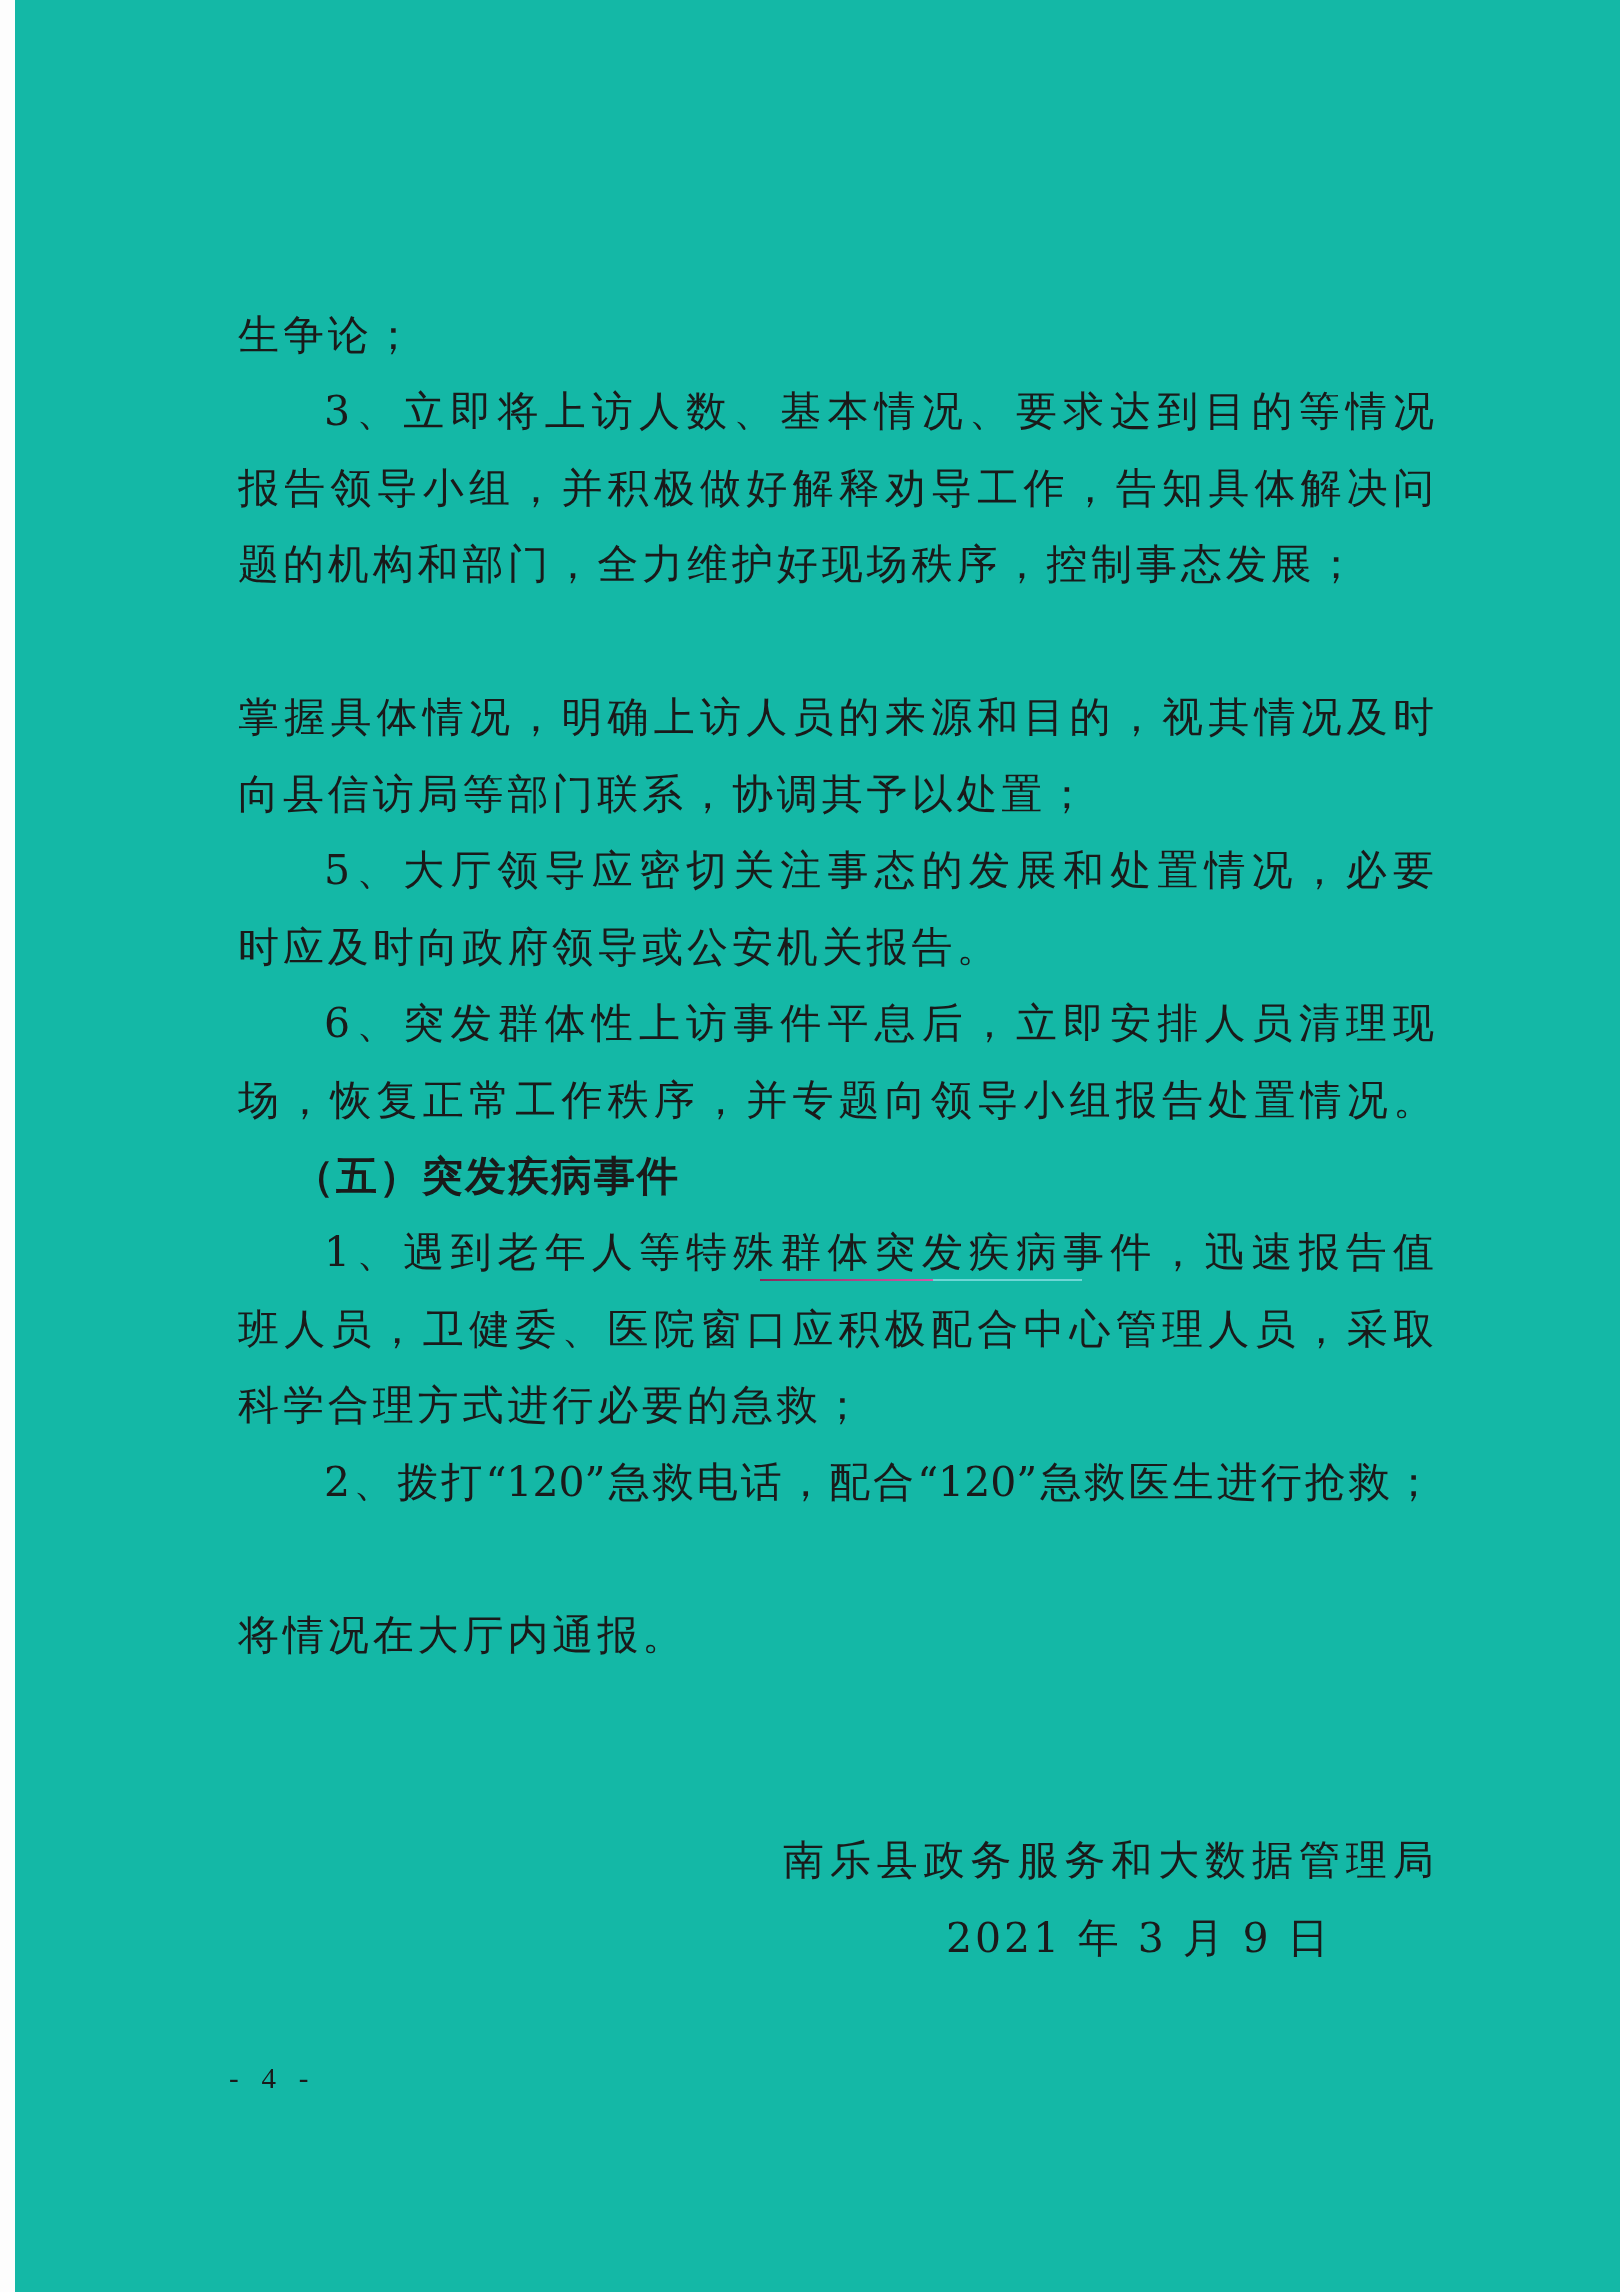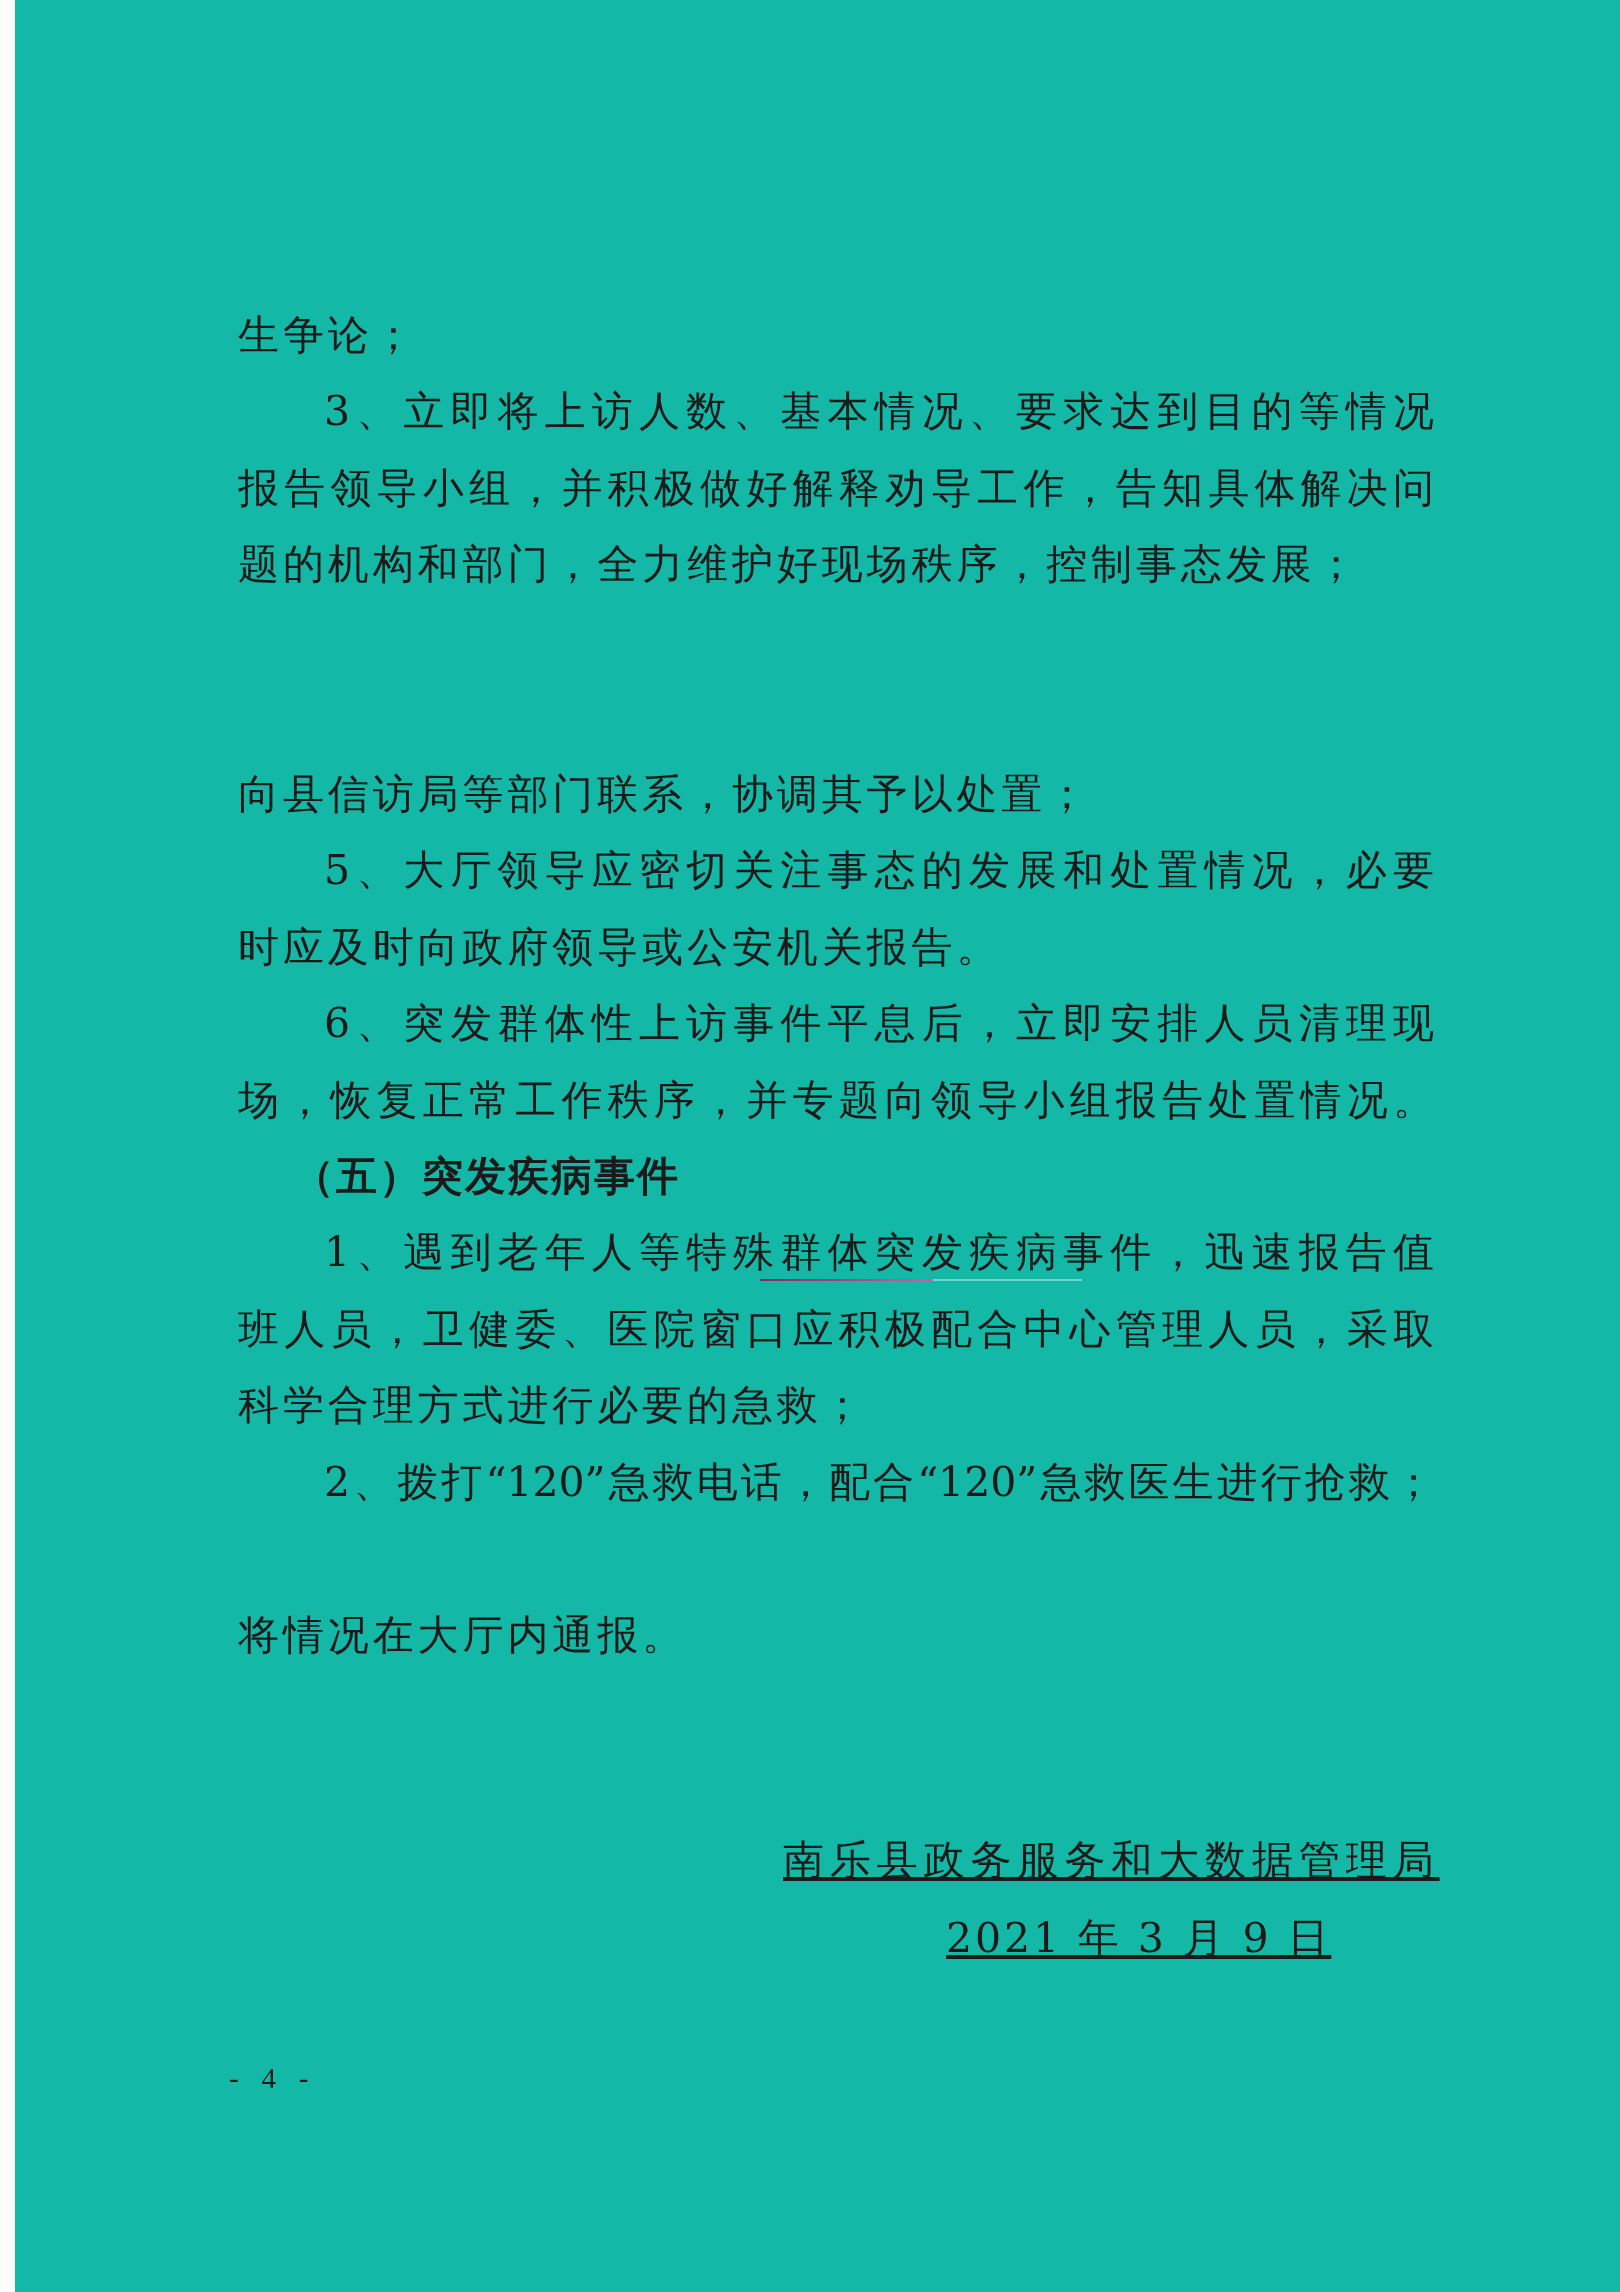--- a/index.html
+++ b/index.html
@@ -22,36 +22,37 @@
     font-family:"DejaVu Sans","Liberation Sans",sans-serif;
     font-weight:bold; letter-spacing:2px;
     text-align-last:left;
   }
   .underline {
     position:absolute; height:2px; top:1279px;
   }
   .ul-a { left:745px; width:173px; background:linear-gradient(90deg,#8a2a5c,#d05aa8); }
   .ul-b { left:918px; width:149px; background:#6fd6d6; }
   .sign {
-    position:absolute; font-size:41px; white-space:nowrap; letter-spacing:5.9px;text-decoration:underline;
+    position:absolute; font-size:41px; white-space:nowrap; letter-spacing:5.9px;
   }
   .pageno {
     position:absolute; font-size:29px; left:214px; top:2062px; letter-spacing:7.8px;
     font-family:"Liberation Serif","DejaVu Serif",serif;
   }
 </style>
 </head>
 <body>
 
 <div class="page">
 
   <div class="line last" style="top:297px">生争论；</div>
   <div class="line indent" style="top:373px">3、立即将上访人数、基本情况、要求达到目的等情况</div>
   <div class="line" style="top:450px">报告领导小组，并积极做好解释劝导工作，告知具体解决问</div>
   <div class="line last" style="top:526px">题的机构和部门，全力维护好现场秩序，控制事态发展；</div>
+  <div class="line" style="top:679px">掌握具体情况，明确上访人员的来源和目的，视其情况及时</div>
   <div class="line last" style="top:756px">向县信访局等部门联系，协调其予以处置；</div>
   <div class="line indent" style="top:832px">5、大厅领导应密切关注事态的发展和处置情况，必要</div>
   <div class="line last" style="top:909px">时应及时向政府领导或公安机关报告。</div>
   <div class="line indent" style="top:985px">6、突发群体性上访事件平息后，立即安排人员清理现</div>
   <div class="line" style="top:1062px">场，恢复正常工作秩序，并专题向领导小组报告处置情况。</div>
   <div class="line indent heading" style="top:1138px; padding-left:55px;">（五）突发疾病事件</div>
   <div class="line indent" style="top:1214px">1、遇到老年人等特殊群体突发疾病事件，迅速报告值</div>
   <div class="underline ul-a"></div>
   <div class="underline ul-b"></div>
   <div class="line last" style="top:1367px">科学合理方式进行必要的急救；</div>

